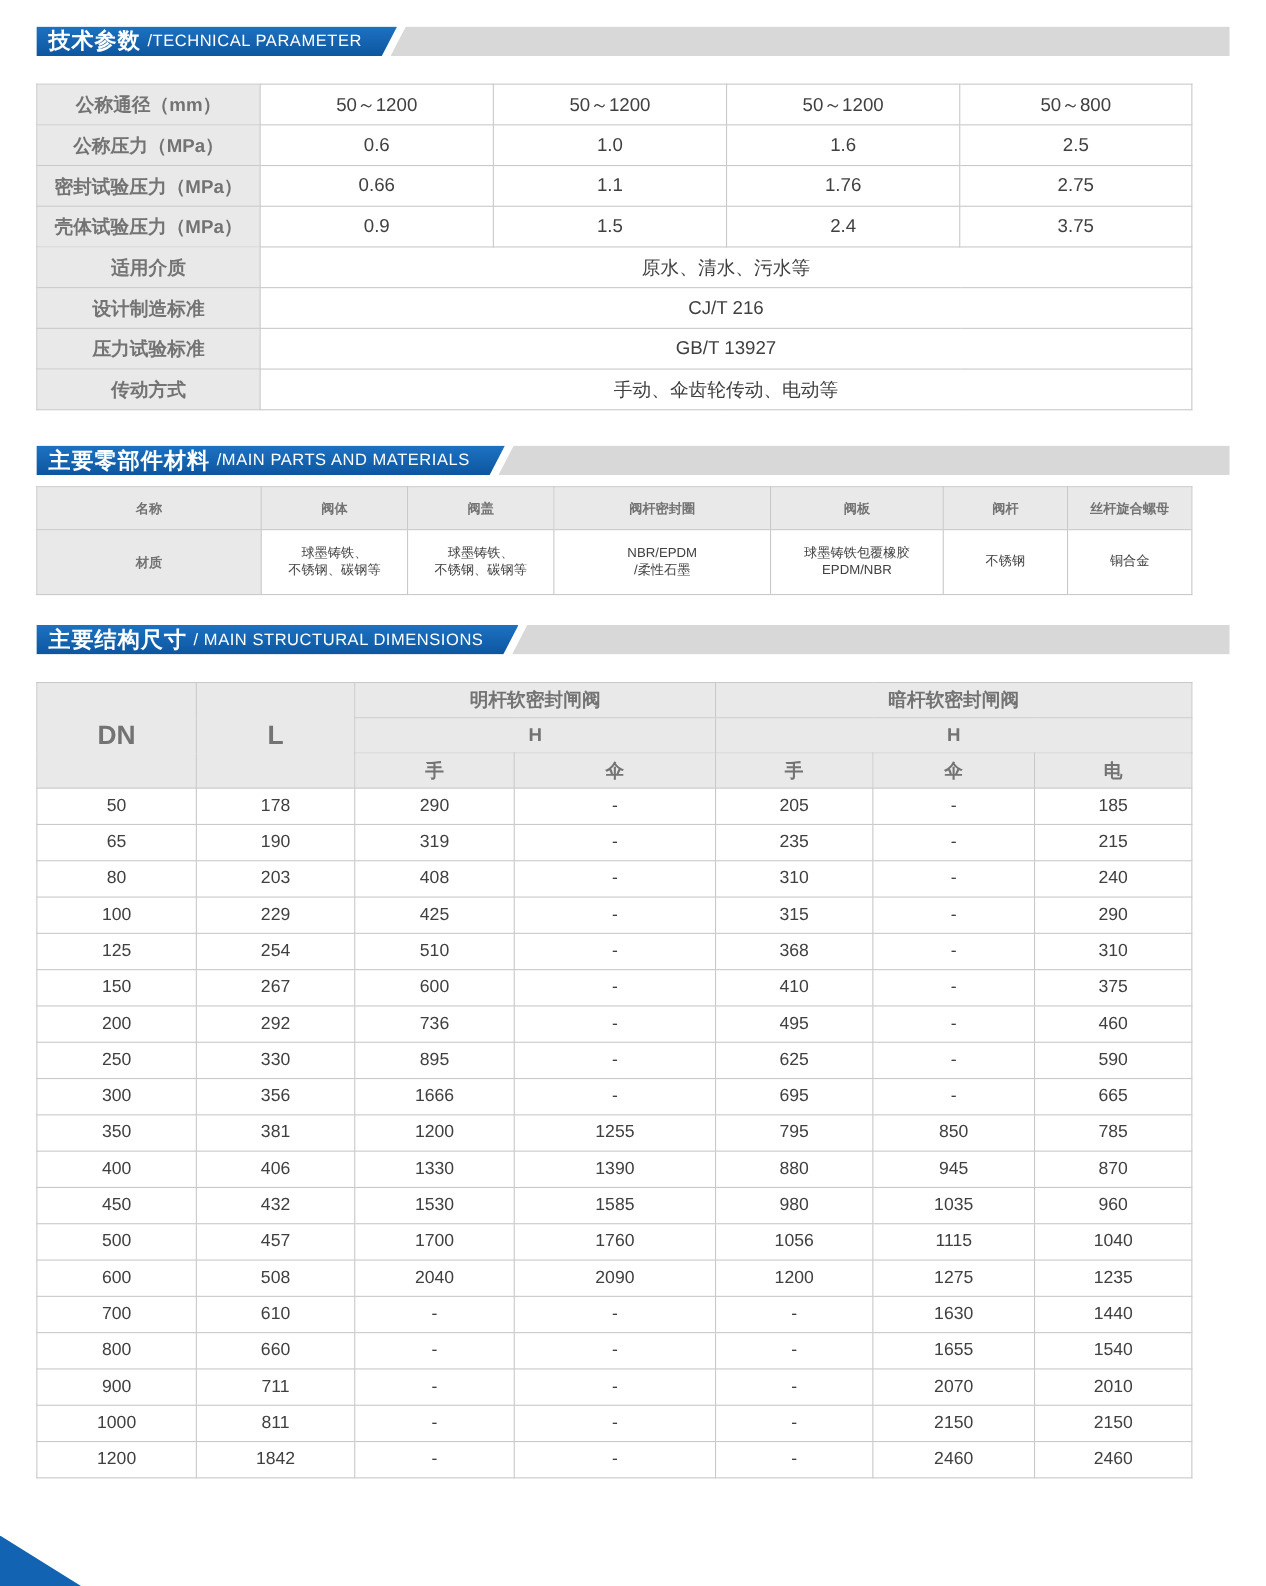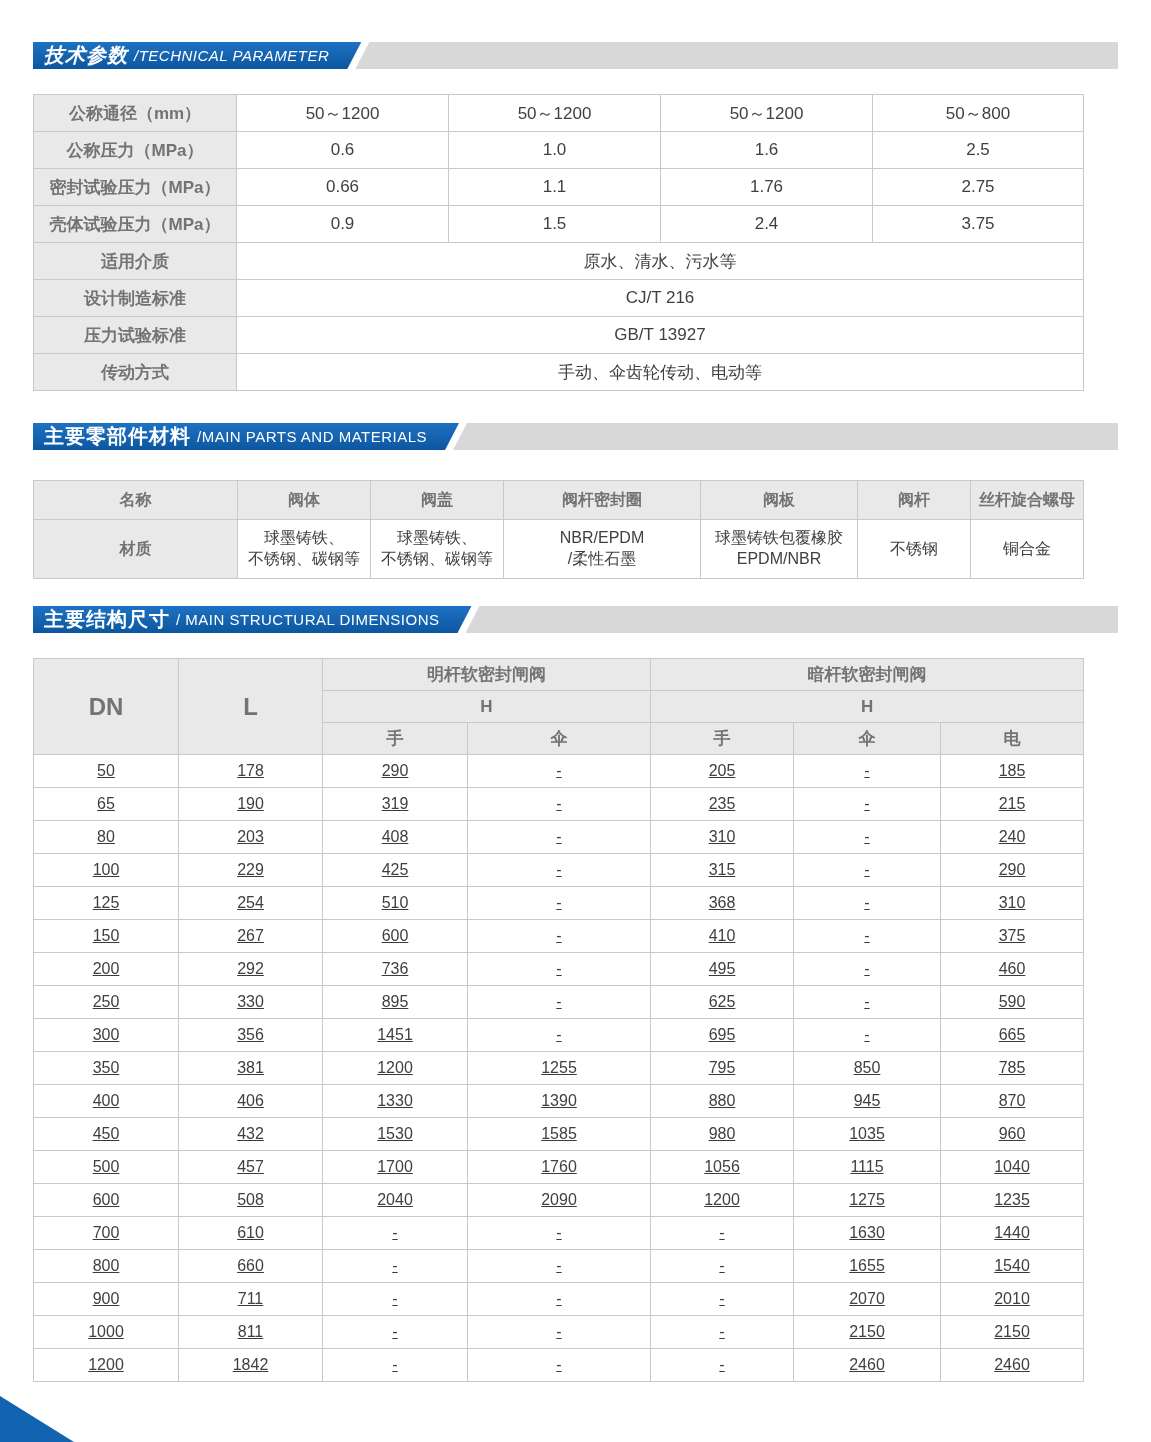--- a/index.html
+++ b/index.html
@@ -20,45 +20,45 @@
     color:#fff; display:flex; align-items:center;
     padding:0 32px 0 11px; white-space:nowrap;
     clip-path:polygon(0 0,100% 0,calc(100% - 14px) 100%,0 100%);
   }
   .banner-blue .zh { font-size:20px; font-weight:bold; letter-spacing:1px; }
   .banner-blue .en { font-size:15px; margin-left:6px; letter-spacing:0.5px; }
   .banner-gray {
     flex:1; background:#d8d8d8; margin-left:-6px;
     clip-path:polygon(14px 0,100% 0,100% 100%,0 100%);
   }
-  #banner-1 { margin-top:42px;font-style:italic; }
+  #banner-1 { margin-top:24px; }
   #banner-2 { margin-top:32px; }
   #banner-3 { margin-top:27px; }
 
   
   table { border-collapse:collapse; table-layout:fixed; margin-left:33px; width:1050px; }
   th,td {
     border:1px solid #c9c9c9; text-align:center; vertical-align:middle;
     padding:2px 4px; overflow:hidden;
   }
   th { background:#e9e9e9; font-weight:bold; color:#737373; }
   td { background:#fff; color:#404040; }
 
   #tech-table { margin-top:25px; font-size:17px; }
   #tech-table tr { height:37px; }
 
-  #mat-table { margin-top:30px; font-size:16px; }
+  #mat-table { margin-top:10px; font-size:12px; }
   #mat-table tr:first-child { height:39px; }
   #mat-table tr:last-child { height:59px; }
   #mat-table td { white-space:pre-line; line-height:1.3; }
 
   #dim-table { margin-top:25px; font-size:16px; }
   #dim-table thead tr { height:32px; font-size:17px; }
   #dim-table thead th.big { font-size:24px; }
-  #dim-table tbody tr { height:33px;text-decoration:underline; }
+  #dim-table tbody tr { height:33px; }
 
   
   .corner {
     position:absolute; left:0; bottom:0; width:74px; height:46px;
     background:#1264b2;
     clip-path:polygon(0 0,0 100%,100% 100%);
   }
 </style>
 </head>
 <body>
@@ -277,21 +277,21 @@
         <td>330</td>
         <td>895</td>
         <td>-</td>
         <td>625</td>
         <td>-</td>
         <td>590</td>
       </tr>
       <tr>
         <td>300</td>
         <td>356</td>
-        <td>1451</td>
+        <td>1666</td>
         <td>-</td>
         <td>695</td>
         <td>-</td>
         <td>665</td>
       </tr>
       <tr>
         <td>350</td>
         <td>381</td>
         <td>1200</td>
         <td>1255</td>

